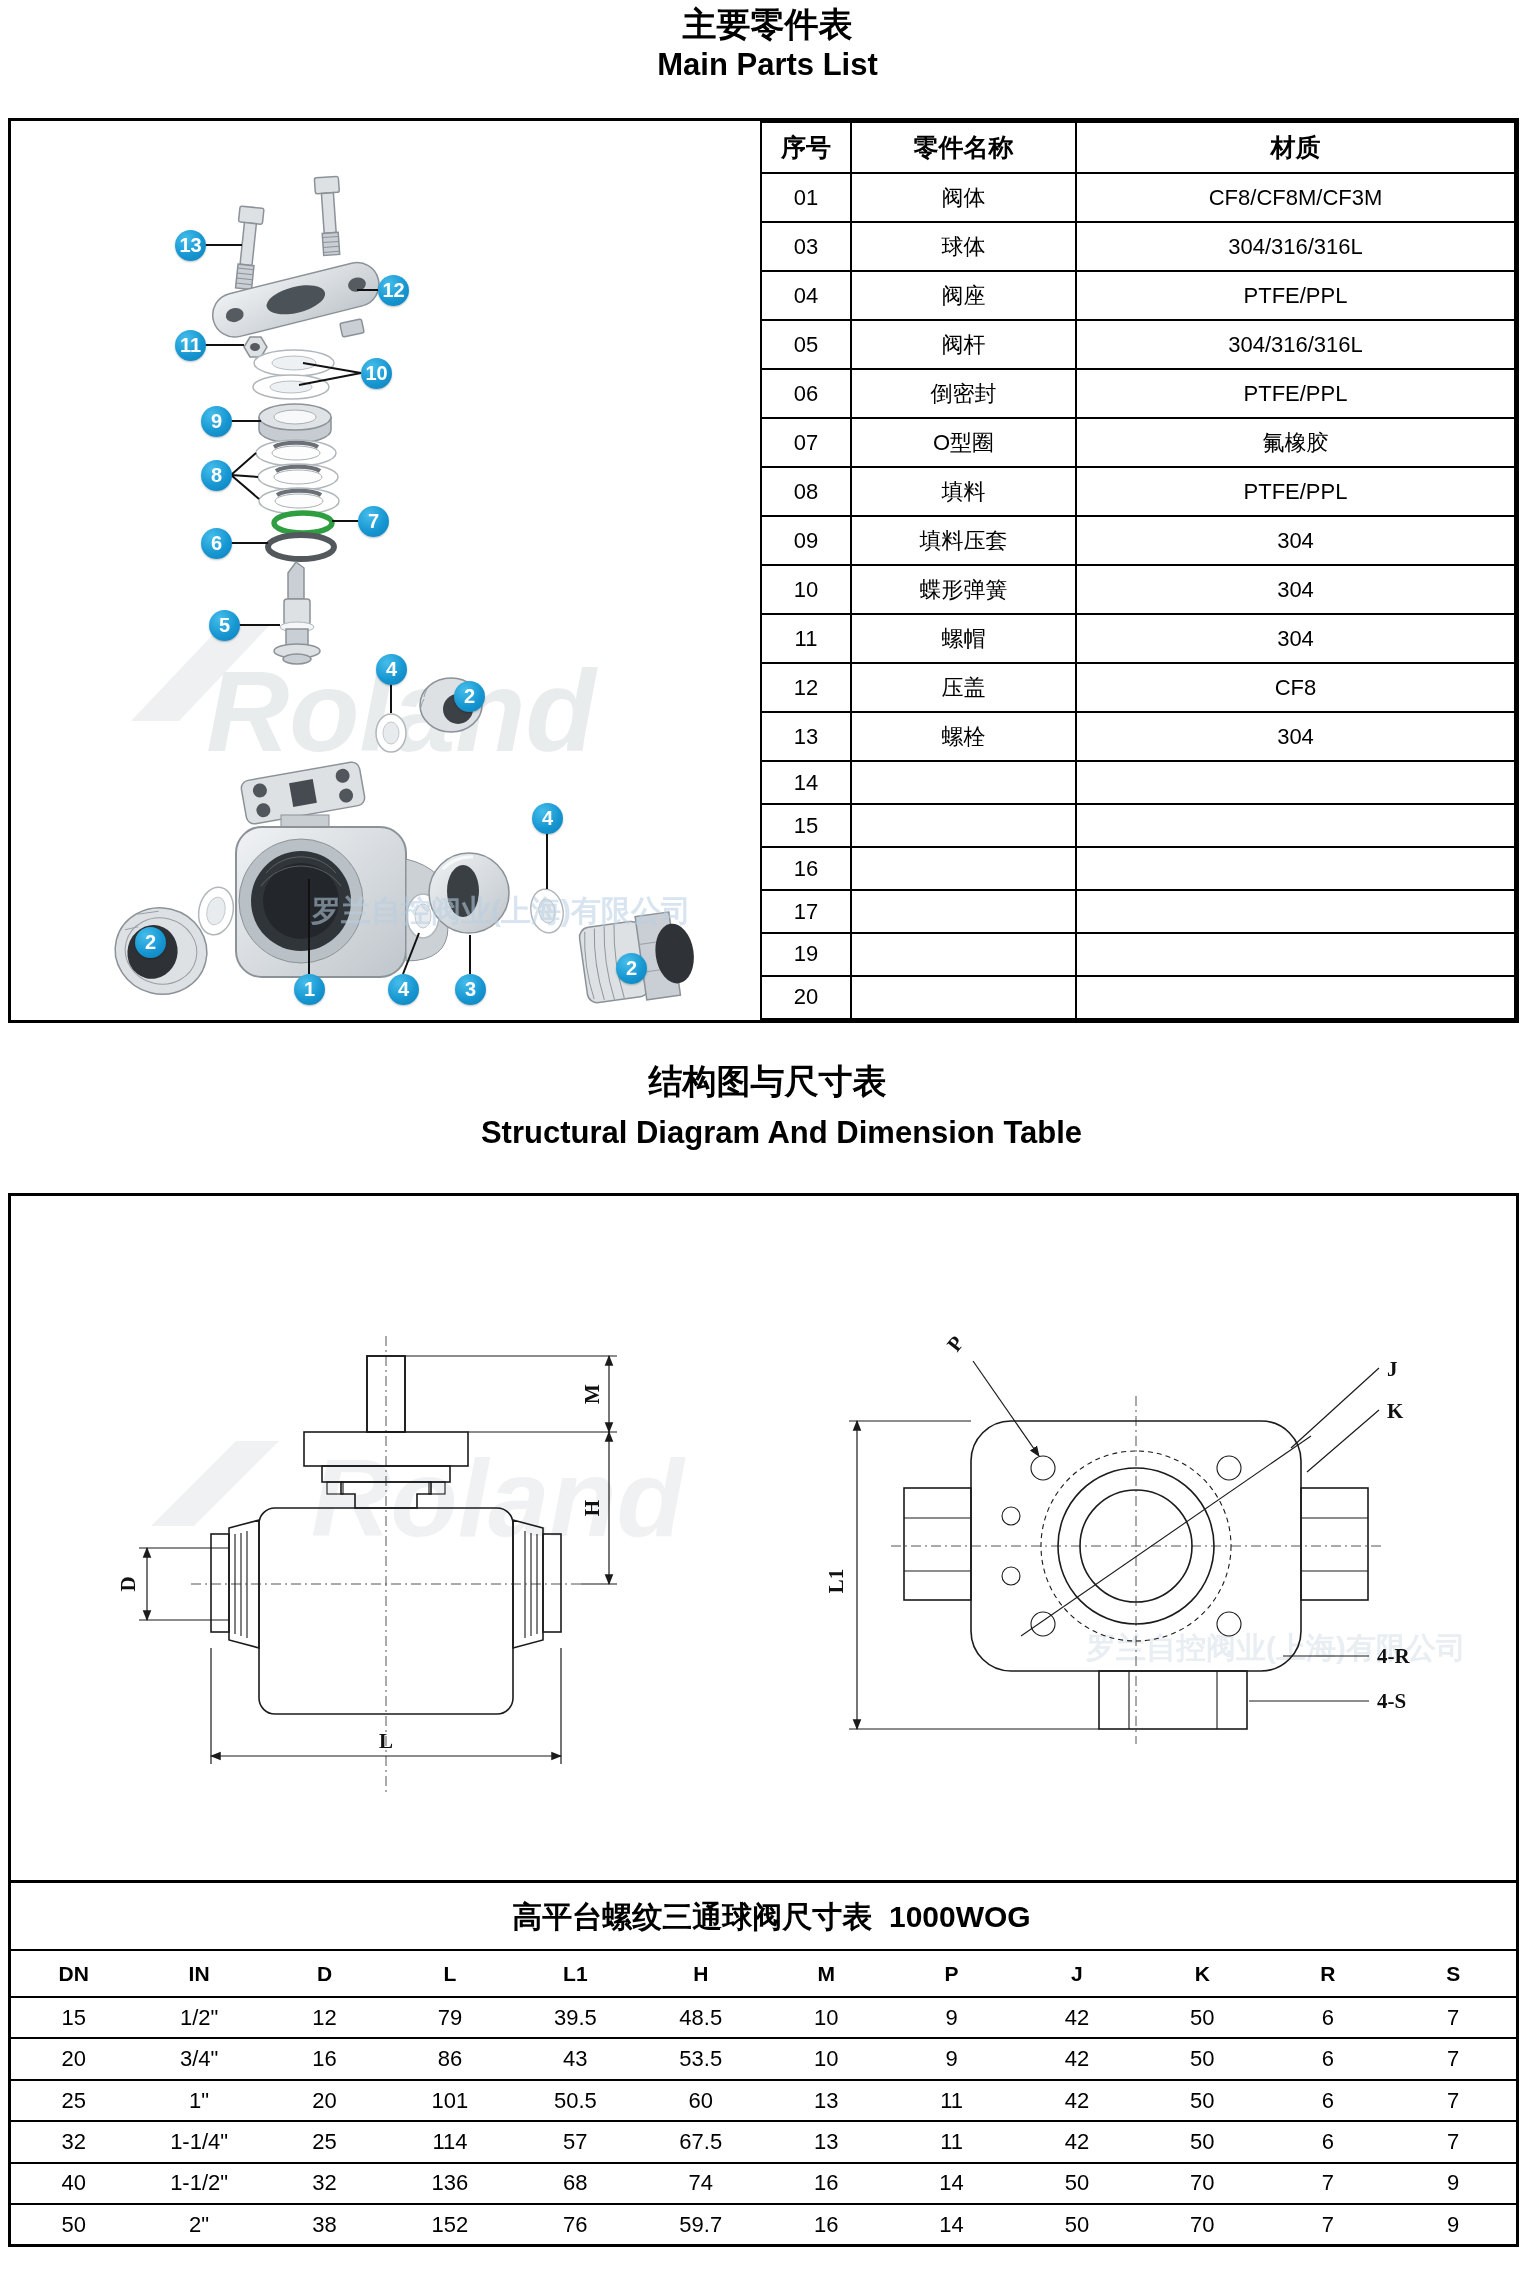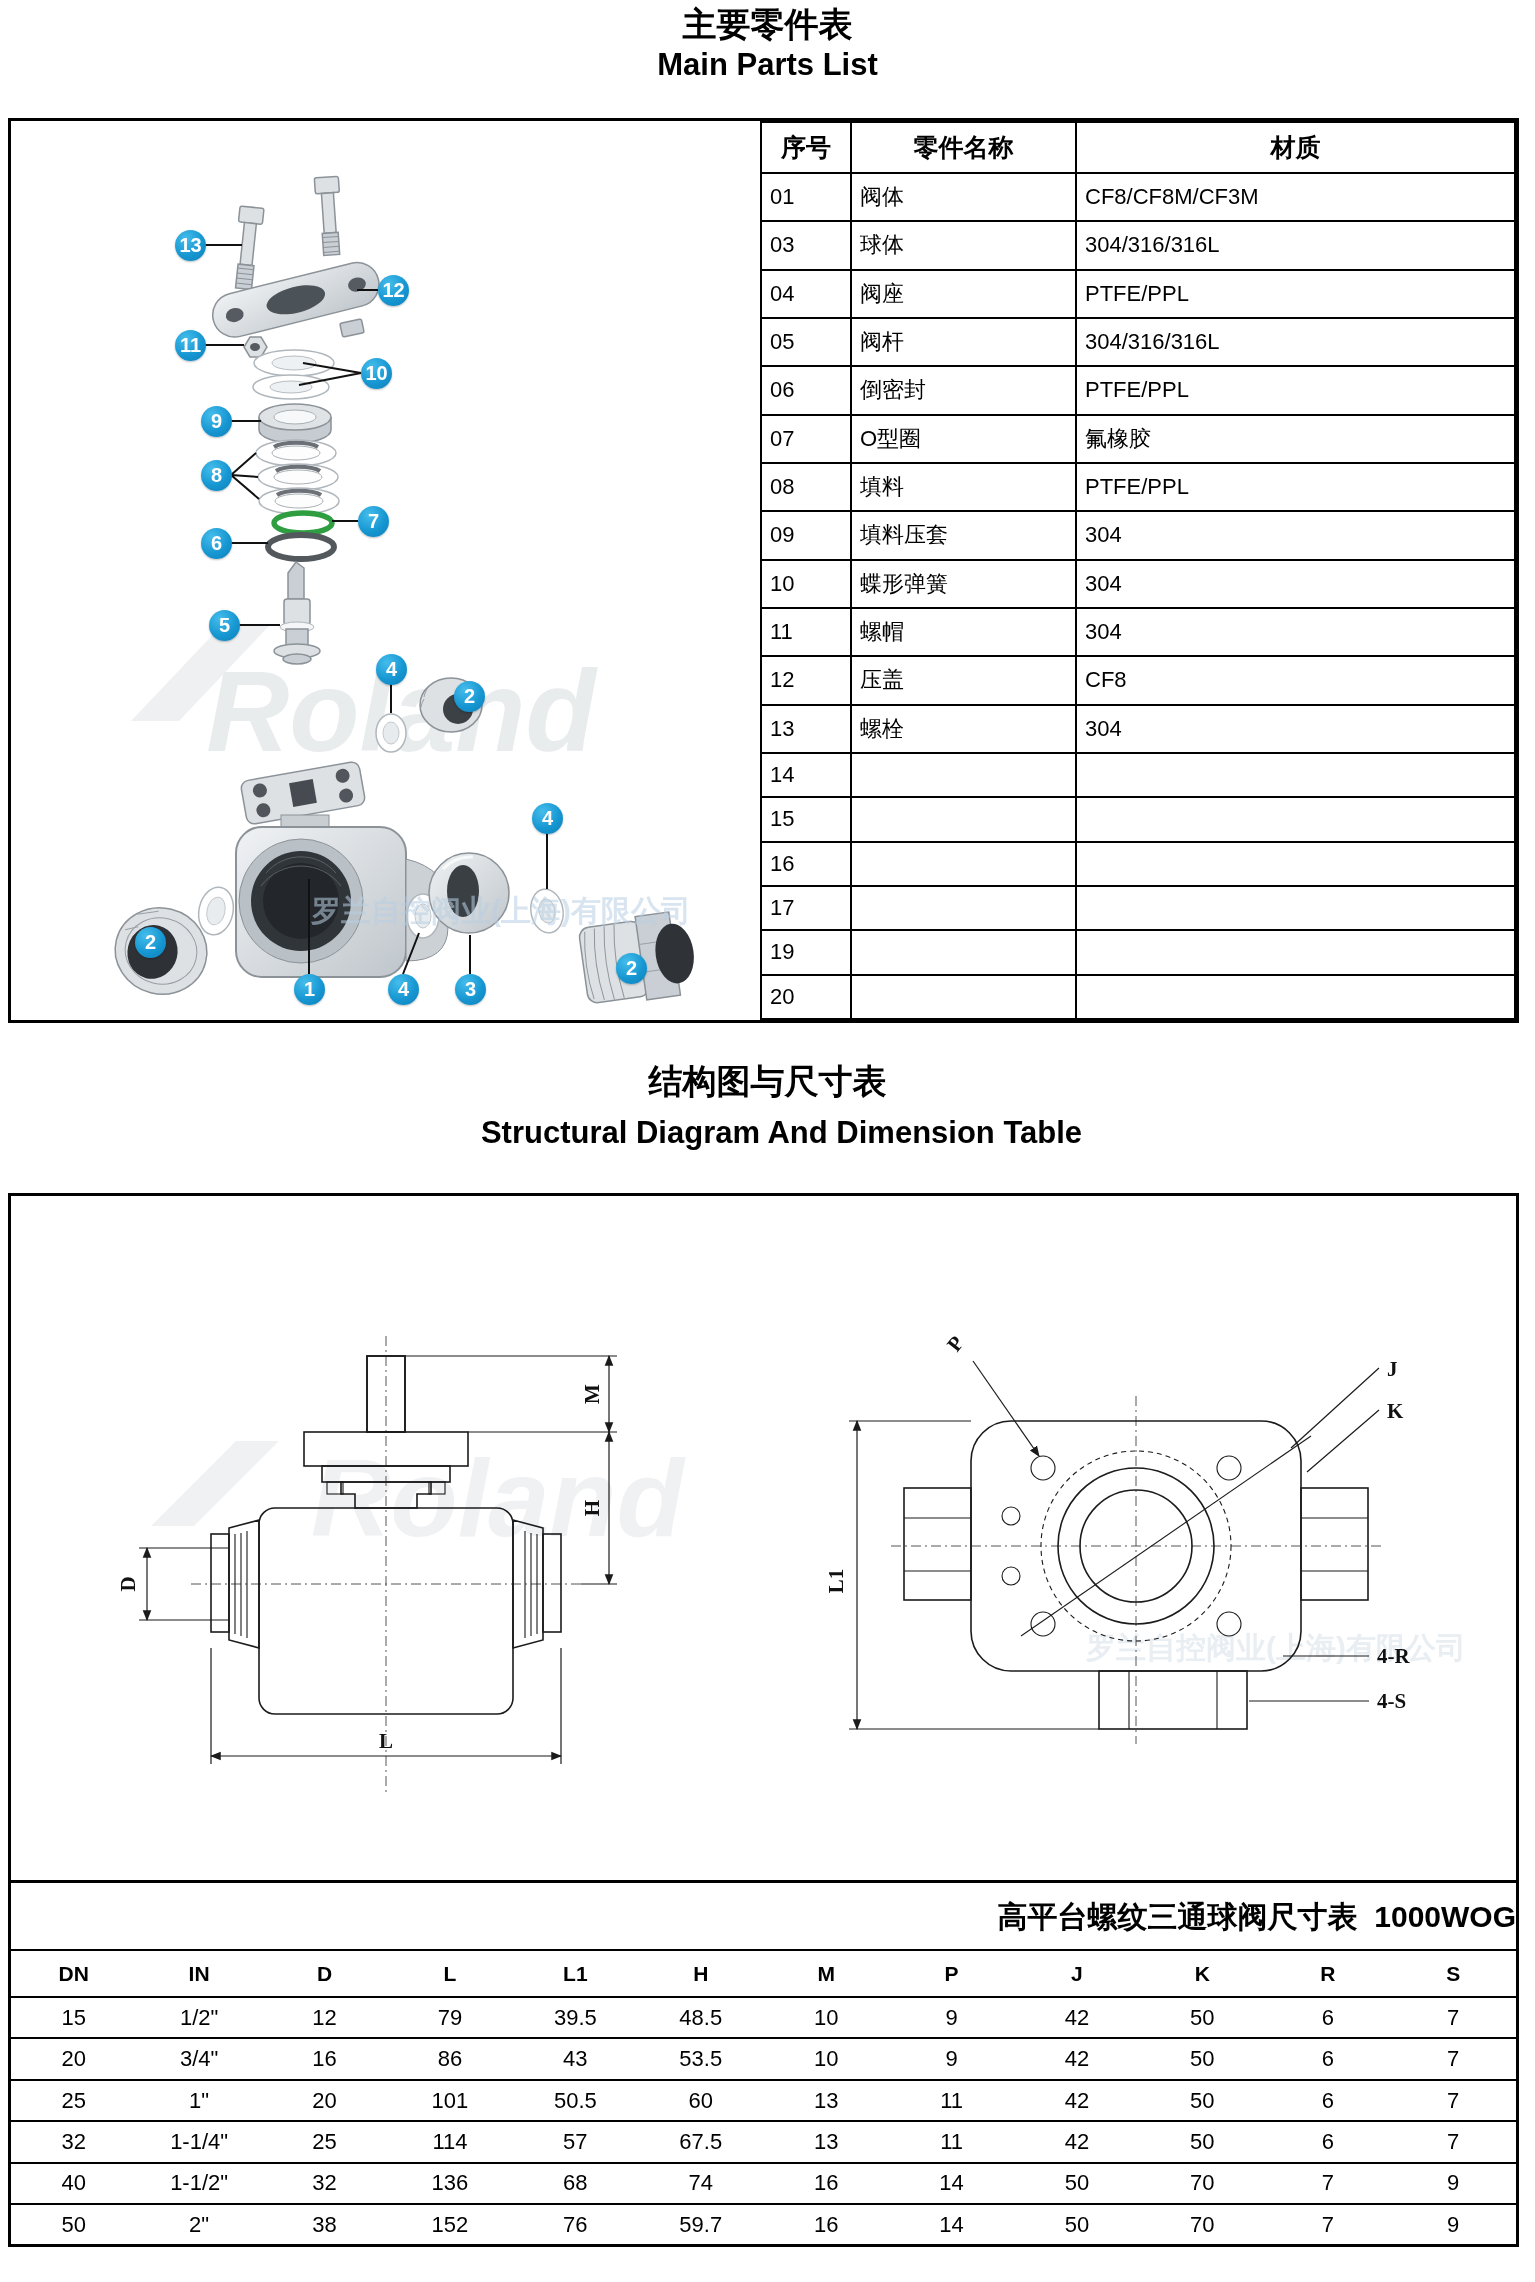--- a/index.html
+++ b/index.html
@@ -17,24 +17,24 @@
   .diagram-wrap{position:absolute;left:0;top:0;width:755px;height:899px;}
   .diagram-wrap svg{position:absolute;left:0;top:0;}
   .callout{position:absolute;width:31px;height:31px;border-radius:50%;
            background:radial-gradient(circle at 35% 28%,#45bdeb 0%,#1797d2 55%,#0d7fb8 100%);
            color:#fff;font-weight:700;font-size:20px;display:flex;align-items:center;justify-content:center;
            box-shadow:0 1px 2px rgba(0,0,0,.25);}
 
   table{border-collapse:collapse;table-layout:fixed;}
   .parts-table{position:absolute;left:749px;top:0;width:756px;height:899px;}
   .parts-table th{border:2px solid #000;font-size:25px;font-weight:700;height:49px;padding:0;text-align:center;}
-  .parts-table td{border:2px solid #000;font-size:22px;padding:8px;text-align:left;}
+  .parts-table td{border:2px solid #000;font-size:22px;padding:0;text-align:center;}
 
   .drawings{position:absolute;left:0;top:0;width:1505px;height:684px;}
-  .dim-title{position:absolute;left:0;top:684px;width:100%;height:71px;line-height:68px;text-align:right;
+  .dim-title{position:absolute;left:0;top:684px;width:100%;height:71px;line-height:68px;text-align:center;
              font-size:30px;font-weight:700;border-top:3px solid #000;border-bottom:2px solid #000;
              box-sizing:border-box;white-space:pre;padding-left:16px;}
   .dim-table{position:absolute;left:0;top:755px;width:100%;height:293px;}
   .dim-table th{font-size:21px;font-weight:700;height:45px;text-align:center;padding:0;}
   .dim-table td{font-size:22px;text-align:center;padding:0;border-top:2px solid #000;}
 
   .dline{stroke:#1b1b1b;stroke-width:1.6;fill:none;}
   .thin{stroke:#1b1b1b;stroke-width:1.1;fill:none;}
   .cline{stroke:#555;stroke-width:1;fill:none;stroke-dasharray:10 4 2 4;}
   .dim{stroke:#1b1b1b;stroke-width:1.2;fill:none;}

